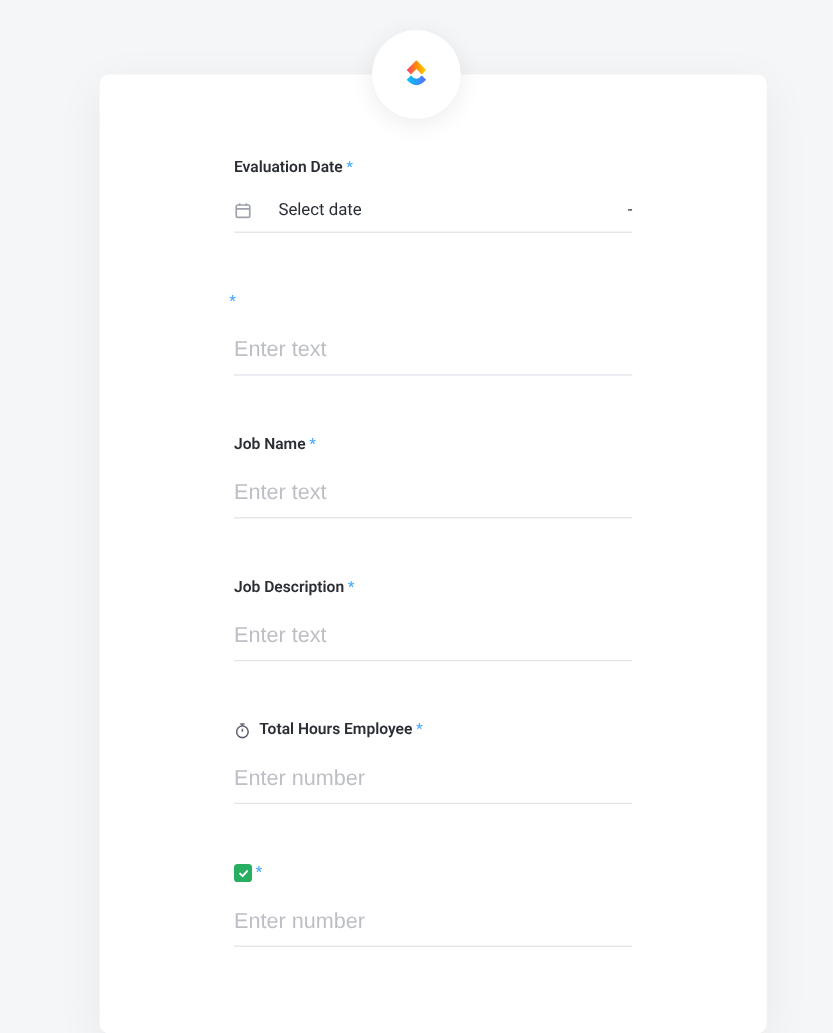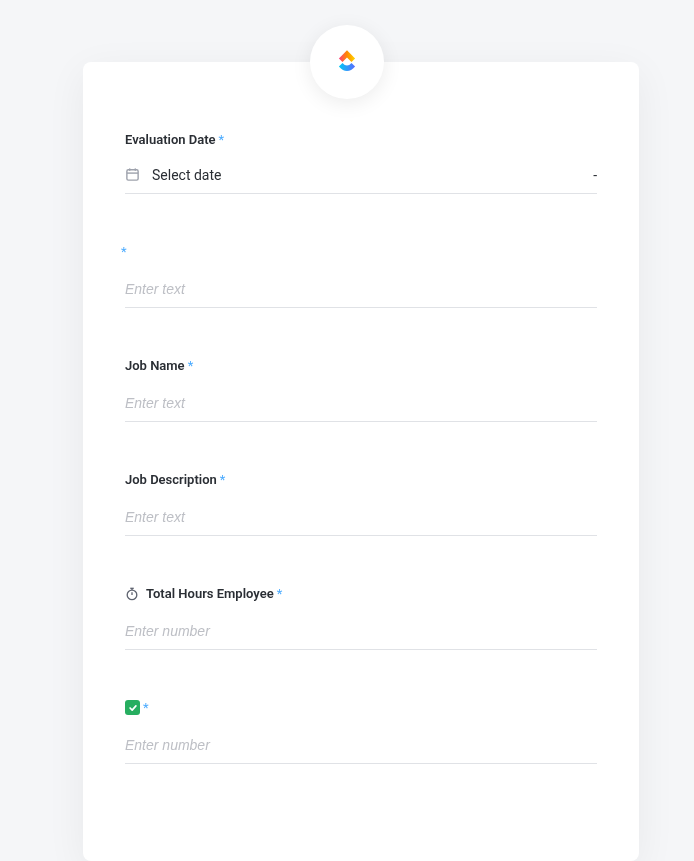--- a/index.html
+++ b/index.html
@@ -46,21 +46,21 @@
       height: 36px;
     }
     .form-title {
       text-align: center;
       font-size: 24px;
       font-weight: 600;
       color: #2a2e34;
       margin-bottom: 60px;
     }
     .form-body {
-      padding: 0 42px;
+      padding: 0 112px;
     }
     .field-group {
       margin-bottom: 50px;
     }
     .field-label {
       font-size: 13px;
       font-weight: 600;
       color: #2a2e34;
       margin-bottom: 14px;
       display: flex;
@@ -70,37 +70,36 @@
     .required-asterisk {
       color: #49aaff;
       font-weight: 400;
       margin-left: -4px;
     }
     .field-input {
       width: 100%;
       border: none;
       border-bottom: 1px solid #e0e2e6;
       padding: 8px 0 10px 0;
-      font-size: 14px;
+      font-size: 18px;
       color: #2a2e34;
       outline: none;
       background: transparent;
-      font-style: italic;
     }
     .field-input::placeholder {
       color: #bdbfc5;
     }
     .date-picker {
       width: 100%;
       border-bottom: 1px solid #e0e2e6;
       padding: 6px 0 10px 0;
       display: flex;
-      align-items: flex-start;
+      align-items: center;
       cursor: pointer;
-      gap: 12px;
+      gap: 22px;
       color: #2a2e34;
       font-size: 14px;
     }
     .cal-icon {
       width: 15px;
       height: 15px;
       flex-shrink: 0;
     }
     .cal-icon rect, .cal-icon line {
       stroke: #9ea2ac;

